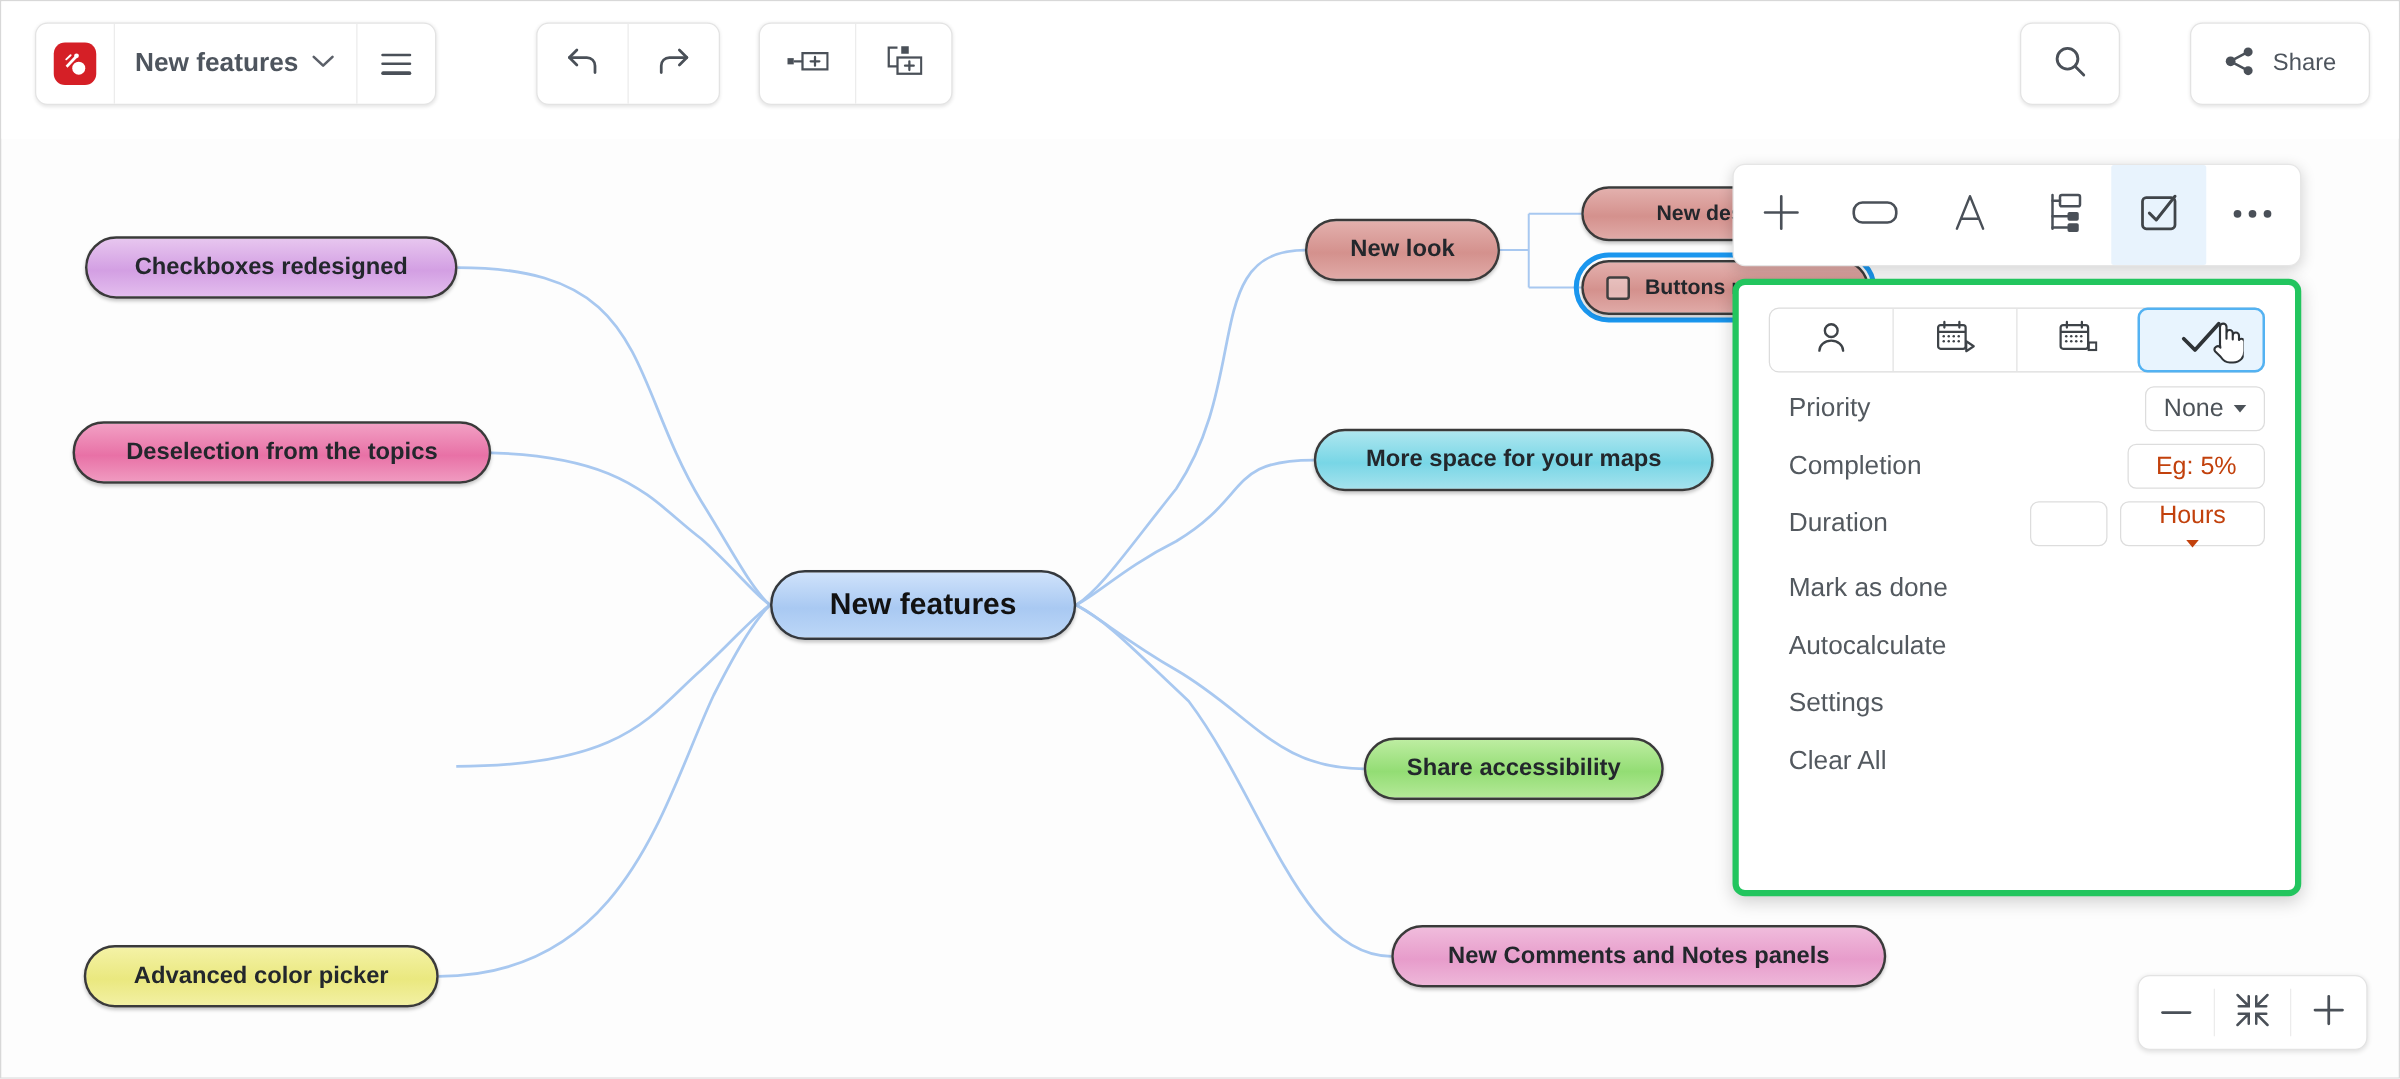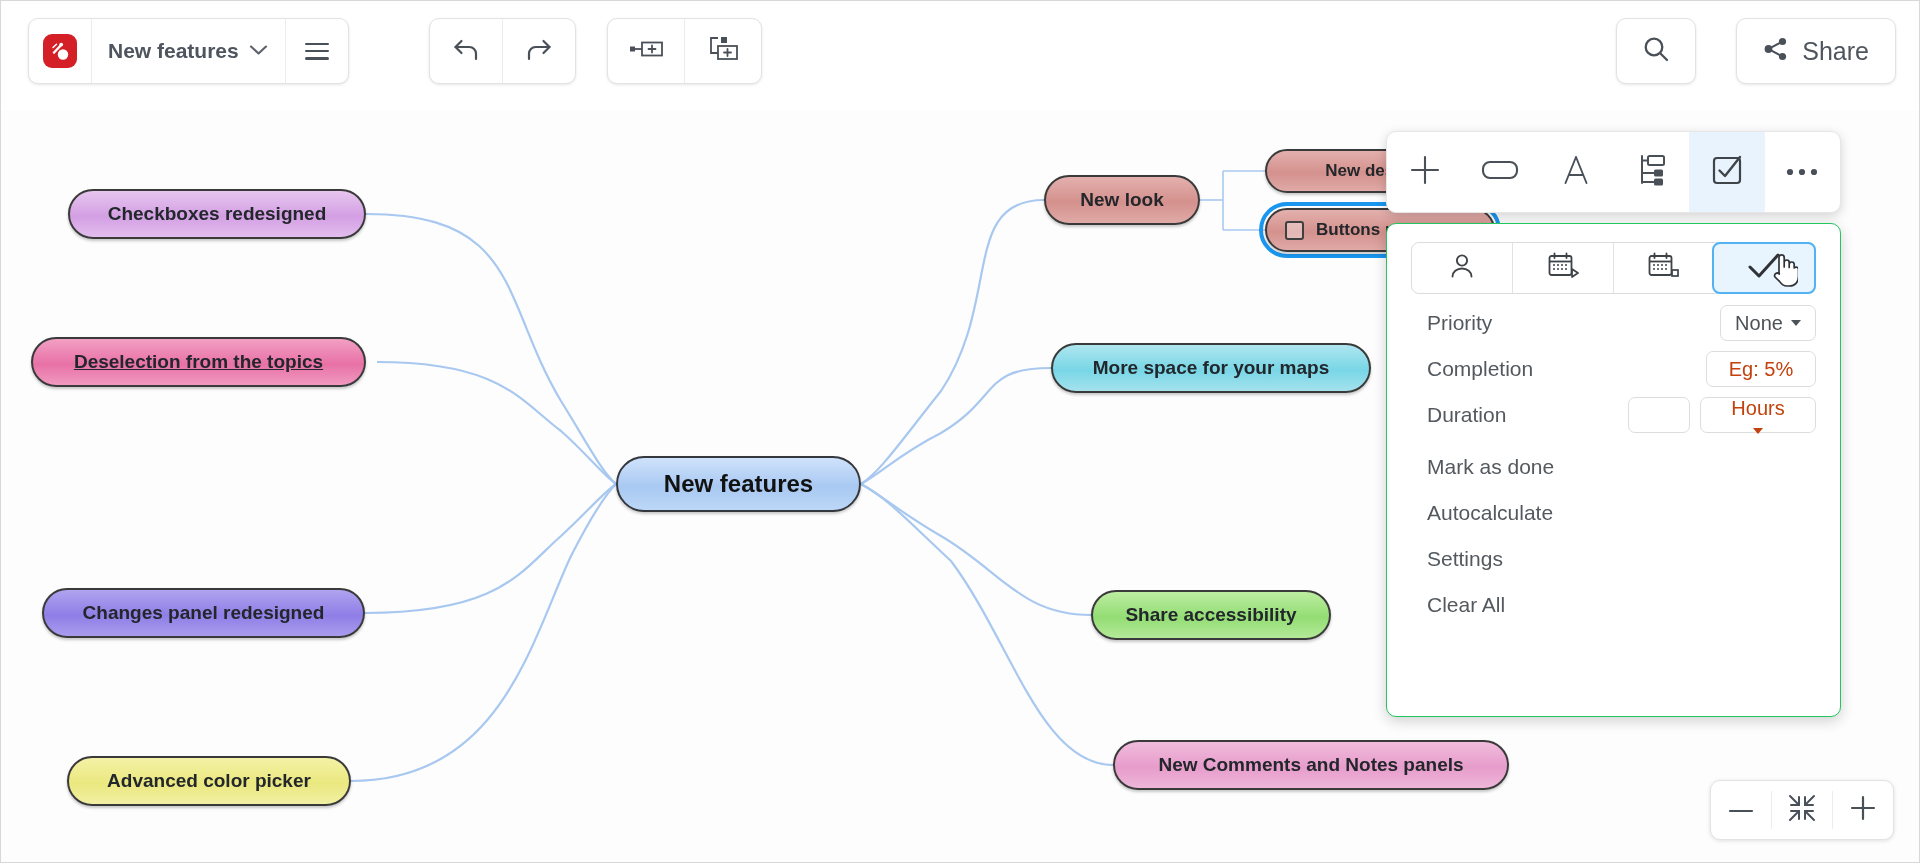--- a/index.html
+++ b/index.html
@@ -62,21 +62,21 @@
   .hamburger i { display:block; height:2.6px; background:#4a5058; border-radius:2px; }
 
   #grp-history { left: 428px; top: 17px; }
   #grp-history .tb-btn { width: 72px; }
   #grp-insert { left: 606px; top: 17px; }
   #grp-insert .tb-btn { width: 76px; }
 
   #grp-search { right: 225px; top: 17px; }
   #grp-search .tb-btn { width: 78px; }
   #grp-share { right: 25px; top: 17px; padding: 0 26px; gap: 13px; }
-  .share-label { font-size: 25px; color: #4e555e; white-space: nowrap; }
+  .share-label { font-size: 19px; color: #4e555e; white-space: nowrap; }
 
   
   .canvas { position:absolute; inset:0; z-index: 5; }
   .canvas svg { position:absolute; top:0; left:0; }
 
   .node {
     position: absolute;
     display: flex; align-items: center; justify-content: center;
     border: 2.5px solid #3a3a3a;
     border-radius: 999px;
@@ -93,22 +93,22 @@
     left: 615px; top: 455px; width: 245px; height: 56px;
     font-size: 24px;
     color: #121212;
     border-color:#34383d;
     background: linear-gradient(180deg, #cfe2fb 0%, #a9c9f2 55%, #bcd7f7 100%);
   }
   .n-lvl1 { height: 50px; font-size: 19px; padding: 0 22px; }
 
   #node-checkboxes { left: 67px; top: 188px; width: 298px;
     background: linear-gradient(180deg,#e7c6ef 0%,#d39fe3 55%,#e3bdee 100%); }
-  #node-deselection { left: 30px; top: 336px; width: 335px;
-    background: linear-gradient(180deg,#f2a0c4 0%,#e871a6 55%,#f09ac0 100%); text-decoration: underline; }
+  #node-deselection { left: 57px; top: 336px; width: 335px;
+    background: linear-gradient(180deg,#f2a0c4 0%,#e871a6 55%,#f09ac0 100%); }
   #node-changes { left: 41px; top: 587px; width: 323px;
     background: linear-gradient(180deg,#b0a3ef 0%,#8f7ee6 55%,#a99cee 100%); }
   #node-colorpicker { left: 66px; top: 755px; width: 284px;
     background: linear-gradient(180deg,#f4f2a6 0%,#eae87f 55%,#f2f0a3 100%); }
 
   #node-newlook { left: 1043px; top: 174px; width: 156px;
     background: linear-gradient(180deg,#e3b0ad 0%,#d4918d 55%,#e0aaa7 100%); }
   #node-morespace { left: 1050px; top: 342px; width: 320px;
     background: linear-gradient(180deg,#aee6ef 0%,#78d6e6 55%,#a5e2ed 100%); }
   #node-accessibility { left: 1090px; top: 589px; width: 240px;
@@ -147,21 +147,21 @@
     display:flex;align-items:center;justify-content:center;
     color:#4a5058; cursor:pointer;
   }
   .fmt-btn.active { background:#e8f3fd; border-radius: 2px; }
 
   
   .task-panel {
     position:absolute; left: 1385px; top: 222px;
     width: 455px; height: 494px;
     background:#ffffff;
-    border: 1px solid #22c55e;
+    border: 5px solid #22c55e;
     border-radius: 10px;
     box-shadow: 0 4px 14px rgba(0,0,0,0.18);
     z-index: 70;
   }
   .seg {
     margin: 18px 24px 6px 24px;
     height: 52px;
     border: 1px solid #dcdcdc;
     border-radius: 8px;
     display:flex; align-items:stretch;
@@ -248,23 +248,20 @@
 
     <div class="node" id="node-root">
       <span class="node-label">New features</span>
     </div>
 
     <div class="node n-lvl1" id="node-checkboxes">
       <span class="node-label">Checkboxes redesigned</span>
     </div>
     <div class="node n-lvl1" id="node-deselection">
       <span class="node-label">Deselection from the topics</span>
-    </div>
-    <div class="node n-lvl1" id="node-changes">
-      <span class="node-label">Changes panel redesigned</span>
     </div>
     <div class="node n-lvl1" id="node-colorpicker">
       <span class="node-label">Advanced color picker</span>
     </div>
 
     <div class="node n-lvl1" id="node-newlook">
       <span class="node-label">New look</span>
     </div>
     <div class="node n-lvl1" id="node-morespace">
       <span class="node-label">More space for your maps</span>

